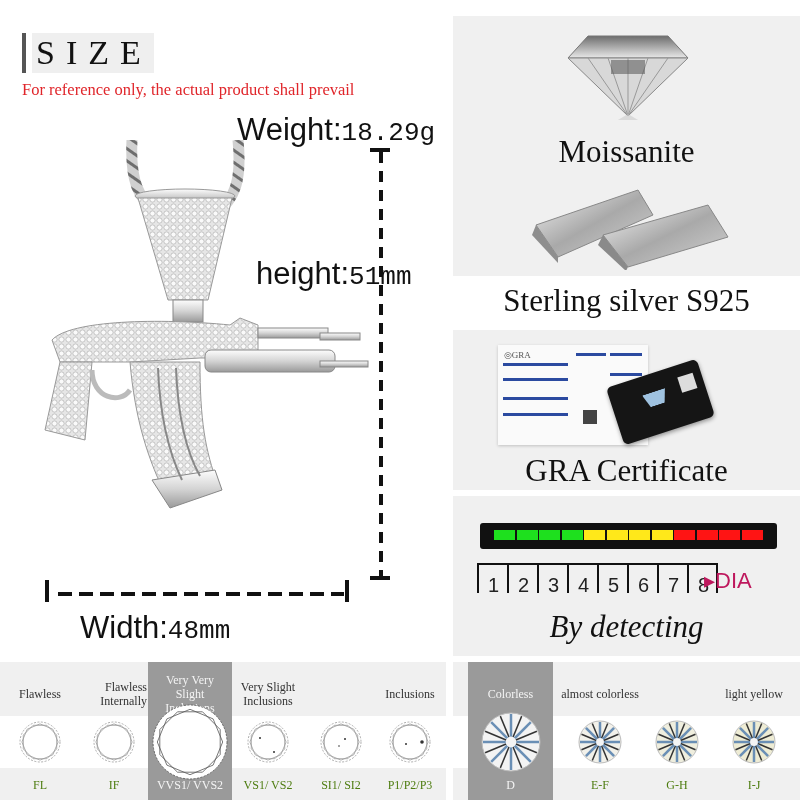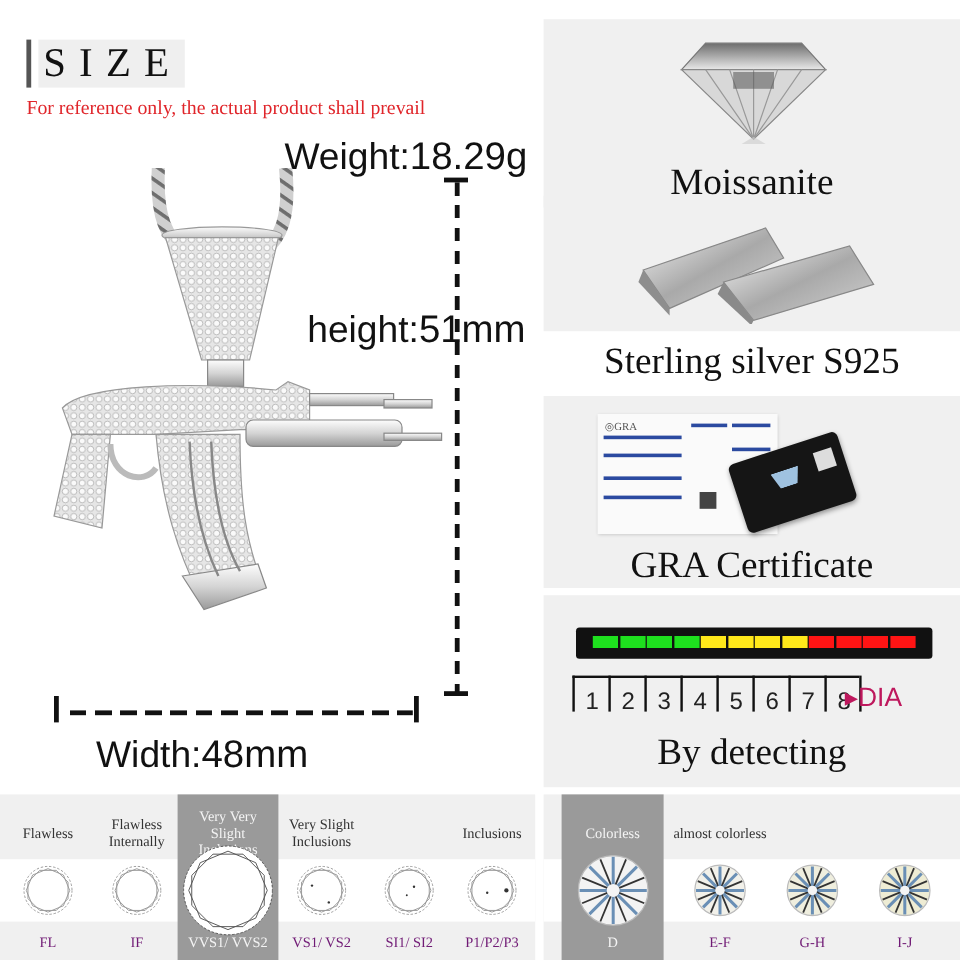--- a/index.html
+++ b/index.html
@@ -8,21 +8,21 @@
   .abs { position: absolute; }
 
   
   .size-bar { left: 22px; top: 33px; width: 4px; height: 40px; background: #555; }
   .size-box { left: 32px; top: 33px; width: 122px; height: 40px; background: #efefef; }
   .size-title { left: 36px; top: 34px; font-size: 34px; letter-spacing: 11px; color: #111; }
   .size-note { left: 22px; top: 80px; font-size: 16.5px; color: #e0252a; }
 
   .sans { font-family: "Liberation Sans", "DejaVu Sans", sans-serif; }
   .dim-label { font-size: 31px; color: #111; white-space: nowrap; }
-  .dim-value { font-family: Liberation Sans, sans-serif; font-size: 32px; }
+  .dim-value { font-family: Liberation Mono, monospace; font-size: 26px; }
 
   
   .vdash { left: 379px; top: 152px; width: 4px; height: 425px;
            background: repeating-linear-gradient(to bottom, #111 0 11px, transparent 11px 19px); }
   .vcap { left: 370px; top: 148px; width: 20px; height: 4px; background: #111; }
   .vcap-bot { left: 370px; top: 576px; width: 20px; height: 4px; background: #111; }
   .hdash { left: 58px; top: 592px; width: 286px; height: 4px;
            background: repeating-linear-gradient(to right, #111 0 14px, transparent 14px 21px); }
   .hcap-l { left: 45px; top: 580px; width: 4px; height: 22px; background: #111; }
   .hcap-r { left: 345px; top: 580px; width: 4px; height: 22px; background: #111; }
@@ -40,21 +40,21 @@
   .dia { left: 704px; top: 568px; font-family: "Liberation Sans", "DejaVu Sans", sans-serif; font-size: 22px; color: #be185d; }
 
   
   .grade-panel { top: 662px; height: 138px; background: #f0f0f0; }
   .white-band { position: absolute; left: 0; right: 0; top: 54px; height: 52px; background: #fff; }
   .gcol { position: absolute; top: 0; height: 138px; }
   .gcol.hl { background: #9a9a9a; }
   .ghead { position: absolute; left: 0; right: 0; top: 10px; height: 44px; display: flex; align-items: center; justify-content: center;
            text-align: center; font-size: 12px; line-height: 14px; color: #333; }
   .gcol.hl .ghead, .gcol.hl .gcode { color: #f4f4f4; }
-  .gcode { position: absolute; left: 0; right: 0; top: 116px; text-align: center; font-size: 12px; color: #701a75; }
+  .gcode { position: absolute; left: 0; right: 0; top: 116px; text-align: center; font-size: 12px; color: #4d7c0f; }
   .gicon { position: absolute; left: 50%; transform: translateX(-50%); }
 </style>
 </head>
 <body>
 
 <div class="abs size-bar"></div>
 <div class="abs size-box"></div>
 <div class="abs size-title">SIZE</div>
 <div class="abs size-note">For reference only, the actual product shall prevail</div>
 
@@ -163,21 +163,21 @@
     <div style="position:absolute; left:85px; top:65px; width:14px; height:14px; background:#444;"></div>
   </div>
   <div class="abs" style="left:160px; top:42px; width:95px; height:60px; background:#151515; border-radius:5px; transform:rotate(-18deg); box-shadow:0 2px 4px rgba(0,0,0,0.4);">
     <div style="position:absolute; left:32px; top:18px; width:24px; height:14px; background:#9fc2e0; clip-path:polygon(0 0,100% 0,80% 100%,20% 100%);"></div>
     <div style="position:absolute; right:8px; top:12px; width:16px; height:16px; background:#ddd;"></div>
   </div>
   <div class="panel-label" style="top:123px;">GRA Certificate</div>
 </div>
 
 <div class="abs panel" style="top:496px; height:160px;">
-  <div class="panel-label" style="top:113px;">By detecting</div>
+  <div class="panel-label" style="top:113px;font-style:italic;">By detecting</div>
 </div>
 
 <div class="abs meter" id="meter">
     <div class="seg" style="left: 14px; background: rgb(30, 224, 30);"></div>
     <div class="seg" style="left: 36.5px; background: rgb(30, 224, 30);"></div>
     <div class="seg" style="left: 59px; background: rgb(30, 224, 30);"></div>
     <div class="seg" style="left: 81.5px; background: rgb(30, 224, 30);"></div>
     <div class="seg" style="left: 104px; background: rgb(255, 232, 26);"></div>
     <div class="seg" style="left: 126.5px; background: rgb(255, 232, 26);"></div>
     <div class="seg" style="left: 149px; background: rgb(255, 232, 26);"></div>
@@ -215,21 +215,21 @@
       <div class="gcol" style="left: 0px; width: 80px;">
     <div class="ghead" style="padding: 0px 4px;">Flawless</div>
     <div class="gicon" style="top:59px;"><svg width="42" height="42" viewBox="0 0 42 42">
     <circle cx="21" cy="21" r="20" fill="none" stroke="#999" stroke-width="0.8" stroke-dasharray="2 1.5"></circle>
     <polygon points="39.1,21.0 33.8,33.8 21.0,39.1 8.2,33.8 2.9,21.0 8.2,8.2 21.0,2.9 33.8,8.2" fill="none" stroke="#999" stroke-width="0.8"></polygon>
     <polygon points="37.7,27.9 27.9,37.7 14.1,37.7 4.3,27.9 4.3,14.1 14.1,4.3 27.9,4.3 37.7,14.1" fill="none" stroke="#999" stroke-width="0.8"></polygon>
     </svg></div>
     <div class="gcode">FL</div>
       </div>
       <div class="gcol" style="left: 77px; width: 74px;">
-    <div class="ghead" style="padding: 0px 4px;">Flawless Internally</div>
+    <div class="ghead" style="padding: 0px 4px; text-align: right;">Flawless Internally</div>
     <div class="gicon" style="top:59px;"><svg width="42" height="42" viewBox="0 0 42 42">
     <circle cx="21" cy="21" r="20" fill="none" stroke="#999" stroke-width="0.8" stroke-dasharray="2 1.5"></circle>
     <polygon points="39.1,21.0 33.8,33.8 21.0,39.1 8.2,33.8 2.9,21.0 8.2,8.2 21.0,2.9 33.8,8.2" fill="none" stroke="#999" stroke-width="0.8"></polygon>
     <polygon points="37.7,27.9 27.9,37.7 14.1,37.7 4.3,27.9 4.3,14.1 14.1,4.3 27.9,4.3 37.7,14.1" fill="none" stroke="#999" stroke-width="0.8"></polygon>
     </svg></div>
     <div class="gcode">IF</div>
       </div>
       <div class="gcol hl" style="left: 148px; width: 84px;">
     <div class="ghead" style="padding: 0px 4px;">Very Very Slight Inclusions</div>
     <div class="gicon" style="top:42px;"><svg width="76" height="76" viewBox="0 0 76 76">
@@ -342,20 +342,21 @@
             <line x1="22" y1="22" x2="14.3" y2="3.5" stroke="#333" stroke-width="1.5"></line>
             <line x1="22" y1="22" x2="22.0" y2="2.0" stroke="#6a8fb5" stroke-width="2.5"></line>
             <line x1="22" y1="22" x2="29.7" y2="3.5" stroke="#333" stroke-width="1.5"></line>
             <line x1="22" y1="22" x2="36.1" y2="7.9" stroke="#6a8fb5" stroke-width="2.5"></line>
             <line x1="22" y1="22" x2="40.5" y2="14.3" stroke="#333" stroke-width="1.5"></line>
     <circle cx="22" cy="22" r="3.96" fill="#f4f4f4"></circle>
           </svg></div>
     <div class="gcode">G-H</div>
       </div>
       <div class="gcol" style="left: 262px; width: 78px;">
+    <div class="ghead">light yellow</div>
     <div class="gicon" style="top:58px;"><svg width="44" height="44" viewBox="0 0 44 44">
     <circle cx="22" cy="22" r="21" fill="#eeecd4" stroke="#bbb"></circle>
     <line x1="22" y1="22" x2="42.0" y2="22.0" stroke="#6a8fb5" stroke-width="2.5"></line>
             <line x1="22" y1="22" x2="40.5" y2="29.7" stroke="#333" stroke-width="1.5"></line>
             <line x1="22" y1="22" x2="36.1" y2="36.1" stroke="#6a8fb5" stroke-width="2.5"></line>
             <line x1="22" y1="22" x2="29.7" y2="40.5" stroke="#333" stroke-width="1.5"></line>
             <line x1="22" y1="22" x2="22.0" y2="42.0" stroke="#6a8fb5" stroke-width="2.5"></line>
             <line x1="22" y1="22" x2="14.3" y2="40.5" stroke="#333" stroke-width="1.5"></line>
             <line x1="22" y1="22" x2="7.9" y2="36.1" stroke="#6a8fb5" stroke-width="2.5"></line>
             <line x1="22" y1="22" x2="3.5" y2="29.7" stroke="#333" stroke-width="1.5"></line>

